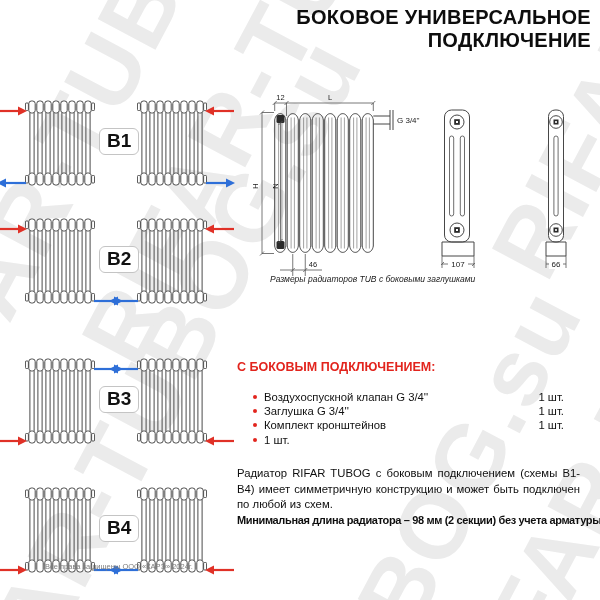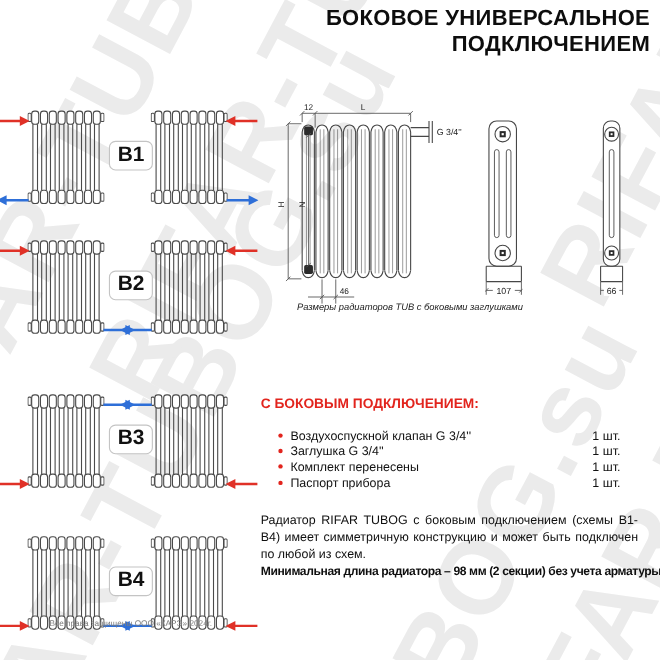--- a/index.html
+++ b/index.html
@@ -71,21 +71,21 @@
 <span class="wm" style="left:-100px;top:750px">RIFAR-TUBOG.su</span>
 <span class="wm" style="left:120px;top:1000px">RIFAR-TUBOG.su</span>
 <span class="wm" style="left:60px;top:330px">RIFAR-TUBOG.su</span>
 <span class="wm" style="left:420px;top:700px">RIFAR-TUBOG.su</span>
 <span class="wm" style="left:470px;top:244px">RIFAR-TUBOG.su</span>
 
 <div class="layer">
 
   <div class="page-title">
     <div>БОКОВОЕ УНИВЕРСАЛЬНОЕ</div>
-    <div>ПОДКЛЮЧЕНИЕМ</div>
+    <div>ПОДКЛЮЧЕНИЕ</div>
   </div>
 
   <div id="schemes">
       <div class="scheme-row" style="top: 50px;">
         <div class="rad" style="left: 25px;"><svg width="70" height="92" viewBox="-3 0 70 92">
             <g fill="#ffffff" stroke="#4a4a4a" stroke-width="1">
               <rect x="-2.6" y="6" width="3" height="7.5" rx="1"></rect>
               <rect x="63.6" y="6" width="3" height="7.5" rx="1"></rect>
               <rect x="-2.6" y="78.5" width="3" height="7.5" rx="1"></rect>
               <rect x="63.6" y="78.5" width="3" height="7.5" rx="1"></rect>
@@ -598,26 +598,25 @@
         <span class="equip-name">Воздухоспускной клапан G 3/4''</span>
         <span class="equip-qty">1 шт.</span>
       </li>
       <li class="equip-item">
         <span class="bullet"></span>
         <span class="equip-name">Заглушка G 3/4''</span>
         <span class="equip-qty">1 шт.</span>
       </li>
       <li class="equip-item">
         <span class="bullet"></span>
-        <span class="equip-name">Комплект перенесены</span>
+        <span class="equip-name">Комплект кронштейнов</span>
         <span class="equip-qty">1 шт.</span>
       </li>
       <li class="equip-item">
         <span class="bullet"></span>
-        <span class="equip-name">Паспорт прибора</span>
         <span class="equip-qty">1 шт.</span>
       </li>
     </ul>
   </div>
 
   <div class="desc">
     <p>Радиатор RIFAR TUBOG с боковым подключением (схемы B1-B4) имеет симметричную конструкцию и может быть подключен по любой из схем.</p>
     <p class="desc-bold">Минимальная длина радиатора – 98 мм (2 секции) без учета арматуры.</p>
   </div>
 

